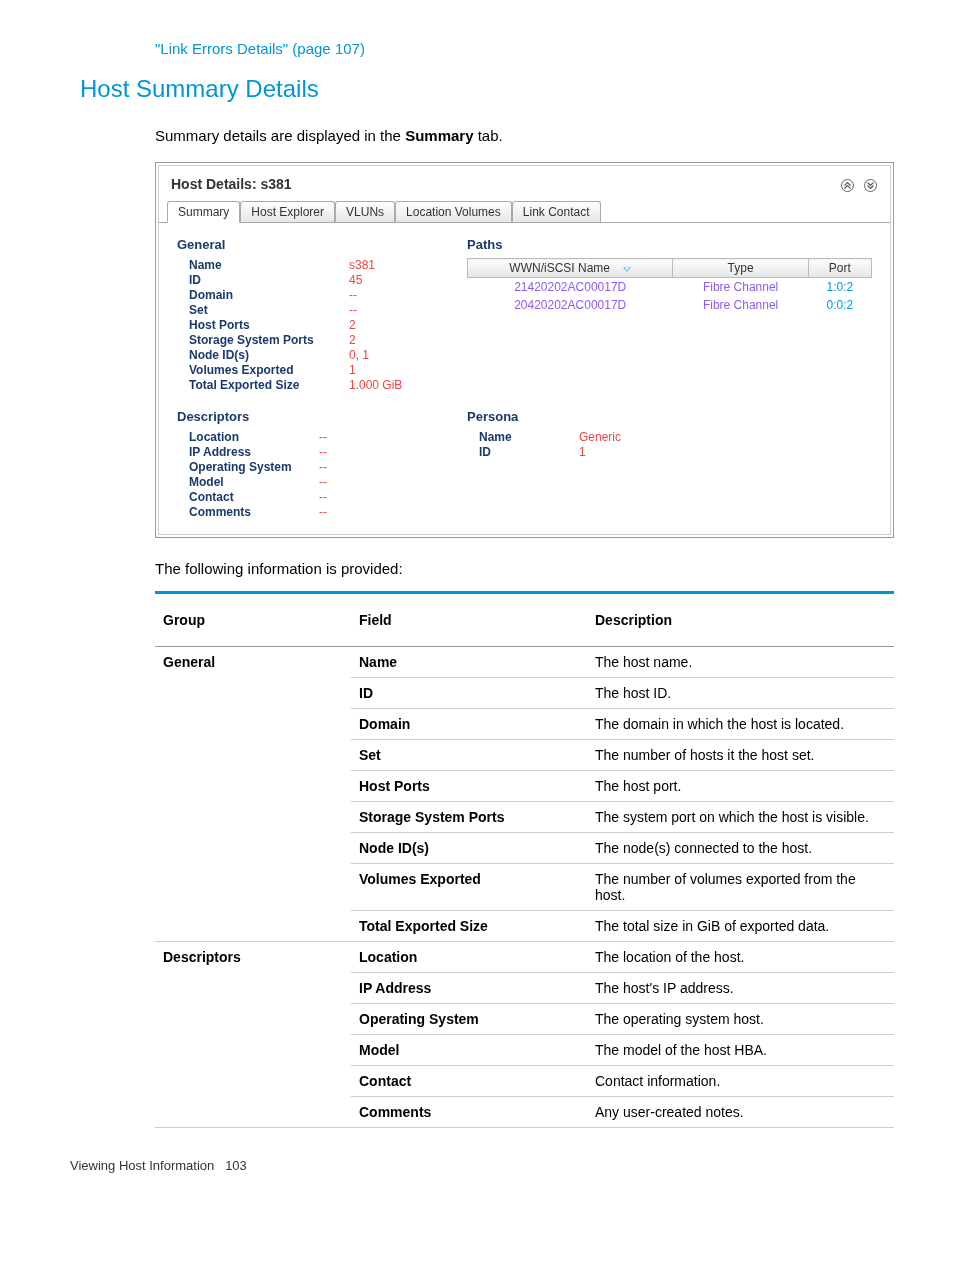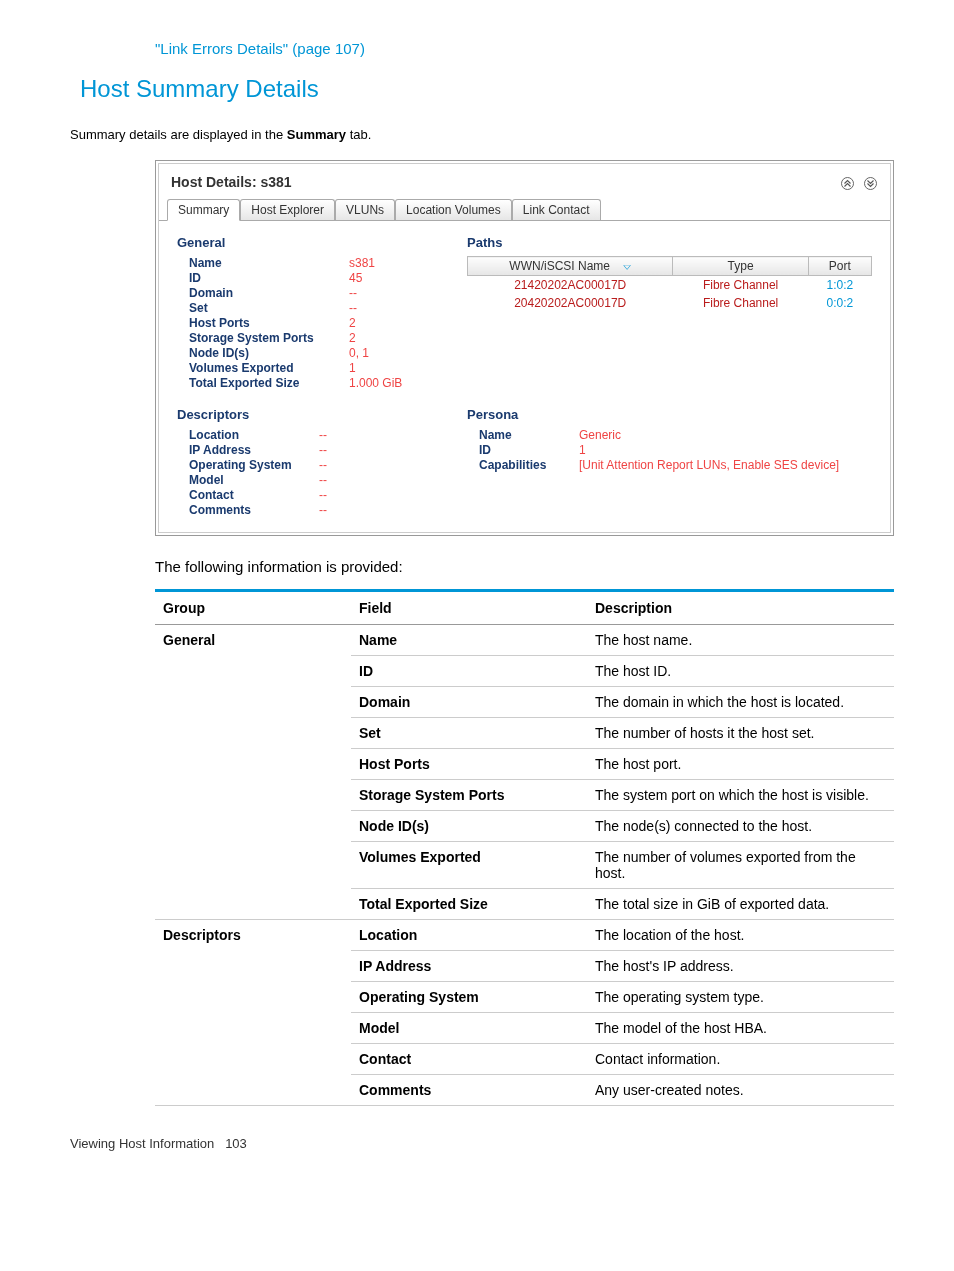--- a/index.html
+++ b/index.html
@@ -17,22 +17,23 @@
     font-size: 15px;
   }
   .section-title {
     color: #0096d6;
     font-size: 24px;
     font-weight: normal;
     margin: 0 0 24px 0;
     padding-left: 10px;
   }
   .intro-text {
+    margin-left: 85px;
     margin-bottom: 18px;
-    font-size: 13px;
+    font-size: 15px;
   }
   .panel-wrap {
     margin-left: 85px;
     border: 1px solid #999;
     background: #fff;
   }
   .panel-inner {
     border: 1px solid #ccc;
     margin: 2px;
   }
@@ -97,21 +98,21 @@
     background: linear-gradient(#fdfdfd,#e6e6e6);
     border: 1px solid #bbb;
     padding: 2px 8px;
     font-weight: normal;
     color:#333;
     text-align:center;
   }
   .paths-table td {
     padding: 2px 8px;
     text-align:center;
-    color:#b91c1c;
+    color:#8b5cf6;
     white-space:nowrap;
   }
   .paths-table td.linkcell { color:#0096d6;}
   .sort-icon { color:#0096d6; font-size:10px; display:inline-block; transform: scaleY(0.6);}
   .lower-sects { display:flex; gap:30px; margin-top:12px;}
   .lower-sects > div:first-child { flex: 0 0 260px;}
   .lower-sects > div:last-child { flex:1;}
 
   .desc-intro {
     margin-left: 85px;
@@ -122,21 +123,21 @@
   .data-table {
     margin-left: 85px;
     border-collapse: collapse;
     width: calc(100% - 85px);
     font-size: 14px;
   }
   .data-table th {
     text-align: left;
     border-top: 3px solid #0096d6;
     border-bottom: 1px solid #999;
-    padding: 8px 8px;
+    padding: 18px 8px;
     font-weight: bold;
   }
   .data-table td {
     border-bottom: 1px solid #ccc;
     padding: 7px 8px;
     vertical-align: top;
   }
   .data-table td.bold { font-weight: bold;}
   .footer {
     margin-top: 30px;
@@ -282,24 +283,20 @@
         <div class="sect-head">Persona</div>
         <div id="persona-rows">
               <div class="kv kv-narrow">
                 <div class="k">Name</div>
                 <div class="v">Generic</div>
               </div>
               <div class="kv kv-narrow">
                 <div class="k">ID</div>
                 <div class="v">1</div>
               </div>
-              <div class="kv kv-narrow">
-                <div class="k">Capabilities</div>
-                <div class="v">[Unit Attention Report LUNs, Enable SES device]</div>
-              </div>
             </div>
       </div>
     </div>
   </div>
 </div>
 </div>
 
 <div class="desc-intro">The following information is provided:</div>
 
 <table class="data-table">
@@ -362,21 +359,21 @@
         <td>The location of the host.</td>
       </tr>
       <tr>
         <td class="bold" style="border-top: none; border-bottom: none;"></td>
         <td class="bold">IP Address</td>
         <td>The host's IP address.</td>
       </tr>
       <tr>
         <td class="bold" style="border-top: none; border-bottom: none;"></td>
         <td class="bold">Operating System</td>
-        <td>The operating system type.</td>
+        <td>The operating system host.</td>
       </tr>
       <tr>
         <td class="bold" style="border-top: none; border-bottom: none;"></td>
         <td class="bold">Model</td>
         <td>The model of the host HBA.</td>
       </tr>
       <tr>
         <td class="bold" style="border-top: none; border-bottom: none;"></td>
         <td class="bold">Contact</td>
         <td>Contact information.</td>

